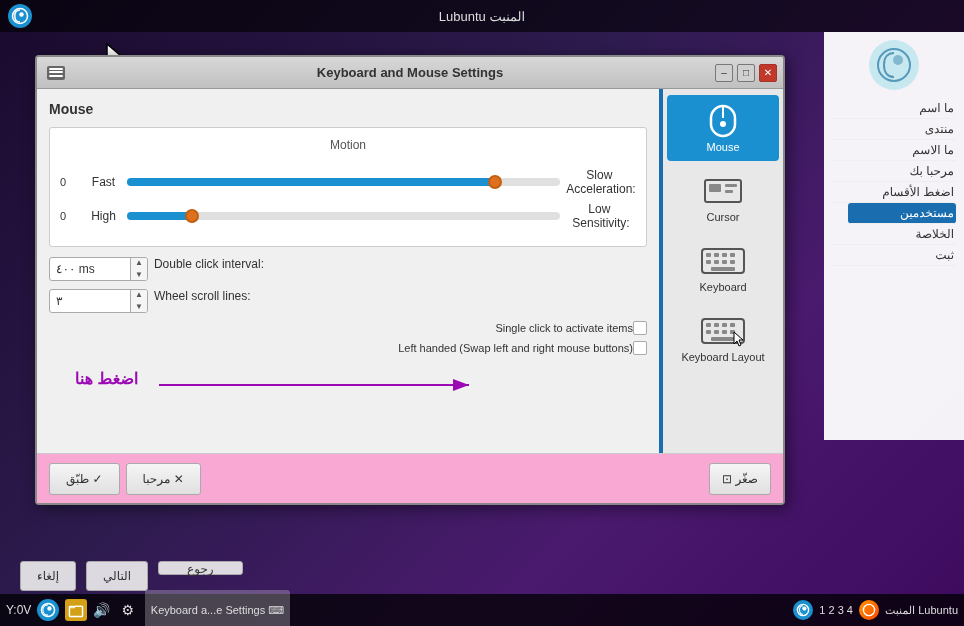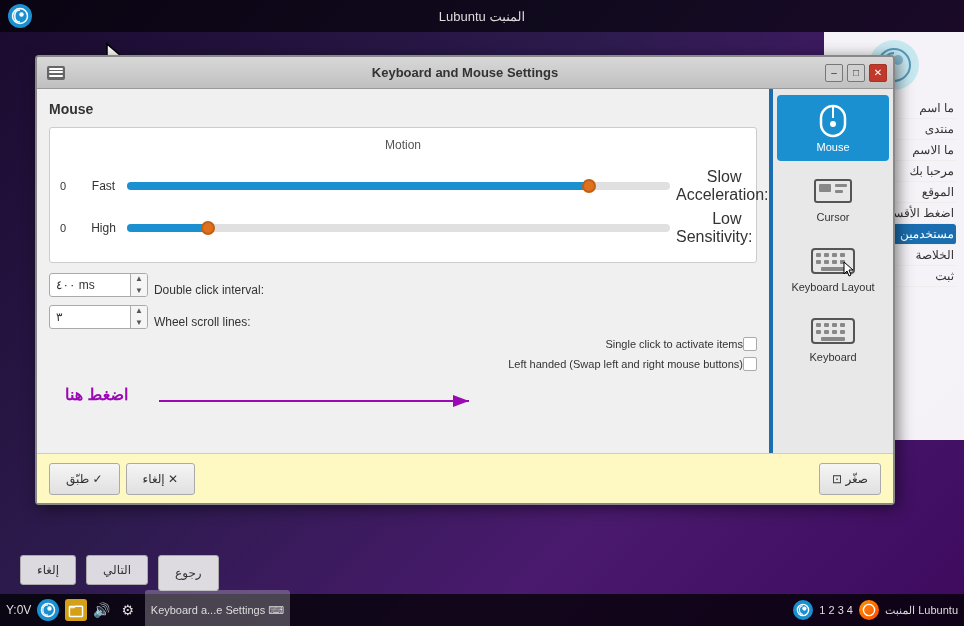--- a/index.html
+++ b/index.html
@@ -96,21 +96,21 @@
       color: white;
       border-radius: 3px;
       margin-left: 16px;
     }
 
     
     .dialog {
       position: absolute;
       top: 55px;
       left: 35px;
-      width: 860px;
+      width: 750px;
       height: 450px;
       background: #f0f0f0;
       border: 2px solid #888;
       border-radius: 4px;
       z-index: 20;
       box-shadow: 3px 3px 15px rgba(0,0,0,0.5);
     }
 
     .dialog-titlebar {
       height: 32px;
@@ -239,29 +239,29 @@
       position: absolute;
       top: 50%;
       transform: translateY(-50%);
       width: 14px;
       height: 14px;
       background: #e07020;
       border-radius: 50%;
       border: 2px solid #c06010;
     }
     .slider-right-label {
-      font-size: 16px;
+      font-size: 12px;
       color: #333;
       width: 70px;
-      text-align: right;
+      text-align: center;
     }
 
     .input-row {
       display: flex;
-      align-items: flex-end;
+      align-items: flex-start;
       margin-bottom: 8px;
       gap: 6px;
     }
     .spin-input {
       display: flex;
       align-items: center;
       border: 1px solid #aaa;
       border-radius: 3px;
       background: white;
       overflow: hidden;
@@ -346,21 +346,21 @@
       color: white;
     }
 
     
     .dialog-bottom {
       position: absolute;
       bottom: 0;
       left: 0;
       right: 0;
       height: 50px;
-      background: #fef9c3;
+      background: #f9a8d4;
       border-top: 1px solid #ccc;
       display: flex;
       align-items: center;
       justify-content: space-between;
       padding: 0 12px;
     }
     .btn-group {
       display: flex;
       gap: 6px;
     }
@@ -456,21 +456,20 @@
       <svg viewBox="0 0 36 36" width="36" height="36">
         <circle cx="18" cy="18" r="16" fill="none" stroke="#5599bb" stroke-width="2"></circle>
         <path d="M18 6 C12 6 8 10 8 18 C8 26 12 30 18 30" stroke="#5599bb" stroke-width="2" fill="none"></path>
         <circle cx="22" cy="13" r="5" fill="#5599bb" opacity="0.6"></circle>
       </svg>
     </div>
     <div class="right-panel-item">ما اسم</div>
     <div class="right-panel-item">منتدى</div>
     <div class="right-panel-item">ما الاسم</div>
     <div class="right-panel-item">مرحبا بك</div>
-    <div class="right-panel-item">الموقع</div>
     <div class="right-panel-item">اضغط الأقسام</div>
     <div class="right-panel-item highlight">مستخدمين</div>
     <div class="right-panel-item">الخلاصة</div>
     <div class="right-panel-item">ثبت</div>
   </div>
 
   <div class="dialog">
 
     <div class="dialog-titlebar">
       <div class="dialog-titlebar-icon">
@@ -548,21 +547,21 @@
           <span class="checkbox-label">Single click to activate items</span>
           <div class="checkbox"></div>
         </div>
 
         <div class="checkbox-row">
           <span class="checkbox-label">Left handed (Swap left and right mouse buttons)</span>
           <div class="checkbox"></div>
         </div>
 
         <div style="position:relative; margin-top: 14px; height: 40px;">
-          <span style="position:absolute; left: 16px; top: 0; color: #9b09b5; font-size: 16px; font-weight: bold; direction: rtl;">اضغط هنا</span>
+          <span style="position:absolute; left: 26px; top: 0; color: #9b09b5; font-size: 16px; font-weight: bold; direction: rtl;">اضغط هنا</span>
 
           <svg style="position:absolute; left: 110px; top: 6px;" width="320" height="20">
             <defs>
               <marker id="arrowhead" markerWidth="8" markerHeight="6" refX="8" refY="3" orient="auto">
                 <polygon points="0 0, 8 3, 0 6" fill="#9b09b5"></polygon>
               </marker>
             </defs>
             <line x1="0" y1="10" x2="310" y2="10" stroke="#9b09b5" stroke-width="2" marker-end="url(#arrowhead)"></line>
           </svg>
         </div>
@@ -586,71 +585,71 @@
         <div class="sidebar-icon-item">
           <div class="sidebar-icon-box">
             <svg width="40" height="30" viewBox="0 0 40 30">
               <rect x="2" y="4" width="36" height="22" rx="2" fill="none" stroke="#555" stroke-width="2"></rect>
               <rect x="6" y="8" width="12" height="8" rx="1" fill="#888"></rect>
               <rect x="22" y="8" width="12" height="3" rx="1" fill="#888"></rect>
               <rect x="22" y="14" width="8" height="3" rx="1" fill="#888"></rect>
             </svg>
           </div>
           <span class="sidebar-icon-label">Cursor</span>
-        </div>
-
-        <div class="sidebar-icon-item" style="position:relative;">
-          <div class="sidebar-icon-box" style="position:relative;">
-            <svg width="44" height="28" viewBox="0 0 44 28">
-              <rect x="1" y="2" width="42" height="24" rx="3" fill="none" stroke="#555" stroke-width="2"></rect>
-              <rect x="5" y="6" width="5" height="4" rx="1" fill="#888"></rect>
-              <rect x="13" y="6" width="5" height="4" rx="1" fill="#888"></rect>
-              <rect x="21" y="6" width="5" height="4" rx="1" fill="#888"></rect>
-              <rect x="29" y="6" width="5" height="4" rx="1" fill="#888"></rect>
-              <rect x="5" y="13" width="5" height="4" rx="1" fill="#888"></rect>
-              <rect x="13" y="13" width="5" height="4" rx="1" fill="#888"></rect>
-              <rect x="21" y="13" width="5" height="4" rx="1" fill="#888"></rect>
-              <rect x="29" y="13" width="5" height="4" rx="1" fill="#888"></rect>
-              <rect x="10" y="20" width="24" height="4" rx="1" fill="#888"></rect>
-            </svg>
-
-            <div style="position:absolute; right:2px; bottom:2px; width:12px; height:16px;">
-              <svg width="12" height="16" viewBox="0 0 12 16">
-                <polygon points="1,1 1,13 4,10 6,15 8,14 6,9 10,9" fill="white" stroke="black" stroke-width="1"></polygon>
-              </svg>
-            </div>
-          </div>
-          <span class="sidebar-icon-label">Keyboard Layout</span>
         </div>
 
         <div class="sidebar-icon-item">
           <div class="sidebar-icon-box">
             <svg width="44" height="28" viewBox="0 0 44 28">
               <rect x="1" y="2" width="42" height="24" rx="3" fill="none" stroke="#555" stroke-width="2"></rect>
               <rect x="5" y="6" width="5" height="4" rx="1" fill="#888"></rect>
               <rect x="13" y="6" width="5" height="4" rx="1" fill="#888"></rect>
               <rect x="21" y="6" width="5" height="4" rx="1" fill="#888"></rect>
               <rect x="29" y="6" width="5" height="4" rx="1" fill="#888"></rect>
               <rect x="5" y="13" width="5" height="4" rx="1" fill="#888"></rect>
               <rect x="13" y="13" width="5" height="4" rx="1" fill="#888"></rect>
               <rect x="21" y="13" width="5" height="4" rx="1" fill="#888"></rect>
               <rect x="29" y="13" width="5" height="4" rx="1" fill="#888"></rect>
               <rect x="10" y="20" width="24" height="4" rx="1" fill="#888"></rect>
             </svg>
           </div>
           <span class="sidebar-icon-label">Keyboard</span>
         </div>
 
+        <div class="sidebar-icon-item" style="position:relative;">
+          <div class="sidebar-icon-box" style="position:relative;">
+            <svg width="44" height="28" viewBox="0 0 44 28">
+              <rect x="1" y="2" width="42" height="24" rx="3" fill="none" stroke="#555" stroke-width="2"></rect>
+              <rect x="5" y="6" width="5" height="4" rx="1" fill="#888"></rect>
+              <rect x="13" y="6" width="5" height="4" rx="1" fill="#888"></rect>
+              <rect x="21" y="6" width="5" height="4" rx="1" fill="#888"></rect>
+              <rect x="29" y="6" width="5" height="4" rx="1" fill="#888"></rect>
+              <rect x="5" y="13" width="5" height="4" rx="1" fill="#888"></rect>
+              <rect x="13" y="13" width="5" height="4" rx="1" fill="#888"></rect>
+              <rect x="21" y="13" width="5" height="4" rx="1" fill="#888"></rect>
+              <rect x="29" y="13" width="5" height="4" rx="1" fill="#888"></rect>
+              <rect x="10" y="20" width="24" height="4" rx="1" fill="#888"></rect>
+            </svg>
+
+            <div style="position:absolute; right:2px; bottom:2px; width:12px; height:16px;">
+              <svg width="12" height="16" viewBox="0 0 12 16">
+                <polygon points="1,1 1,13 4,10 6,15 8,14 6,9 10,9" fill="white" stroke="black" stroke-width="1"></polygon>
+              </svg>
+            </div>
+          </div>
+          <span class="sidebar-icon-label">Keyboard Layout</span>
+        </div>
+
       </div>
     </div>
 
     <div class="dialog-bottom">
       <div class="btn-group">
         <button class="action-btn">✓ طبّق</button>
-        <button class="action-btn">✕ إلغاء</button>
+        <button class="action-btn">✕ مرحبا</button>
       </div>
       <button class="shrink-btn">صغّر ⊡</button>
     </div>
 
   </div>
 
   <div style="position:absolute; top:42px; left:105px;">
     <svg width="18" height="24" viewBox="0 0 18 24">
       <polygon points="2,2 2,20 6,15 9,22 12,21 9,14 16,14" fill="white" stroke="black" stroke-width="1.5"></polygon>
     </svg>
@@ -698,18 +697,18 @@
             <path d="M10 4 C7 4 5 6 5 10 C5 14 7 16 10 16" stroke="white" stroke-width="1.5" fill="none"></path>
             <circle cx="12" cy="8" r="3" fill="white"></circle>
           </svg>
       </div>
     </div>
 
     <div style="position:absolute; left:0; right:0; bottom:0; pointer-events:none;"></div>
   </div>
 
   <div style="position:absolute; bottom:35px; left:20px; display:flex; gap:10px; direction:rtl;">
-    <button style="height:36px; padding: 0 16px; border:1px solid #aaa; border-radius:3px; background:rgba(240,240,240,0.9); font-size:12px; color:#333; cursor:pointer; direction:rtl;">رجوع</button>
+    <button style="height:14px; padding: 0 28px; border:1px solid #aaa; border-radius:3px; background:rgba(240,240,240,0.9); font-size:12px; color:#333; cursor:pointer; direction:rtl;">رجوع</button>
     <button style="height:30px; padding: 0 16px; border:1px solid #aaa; border-radius:3px; background:rgba(240,240,240,0.9); font-size:12px; color:#333; cursor:pointer; direction:rtl;">التالي</button>
     <button style="height:30px; padding: 0 16px; border:1px solid #aaa; border-radius:3px; background:rgba(240,240,240,0.9); font-size:12px; color:#333; cursor:pointer; direction:rtl;">إلغاء</button>
   </div>
 
 </div>
 
 </body></html>

